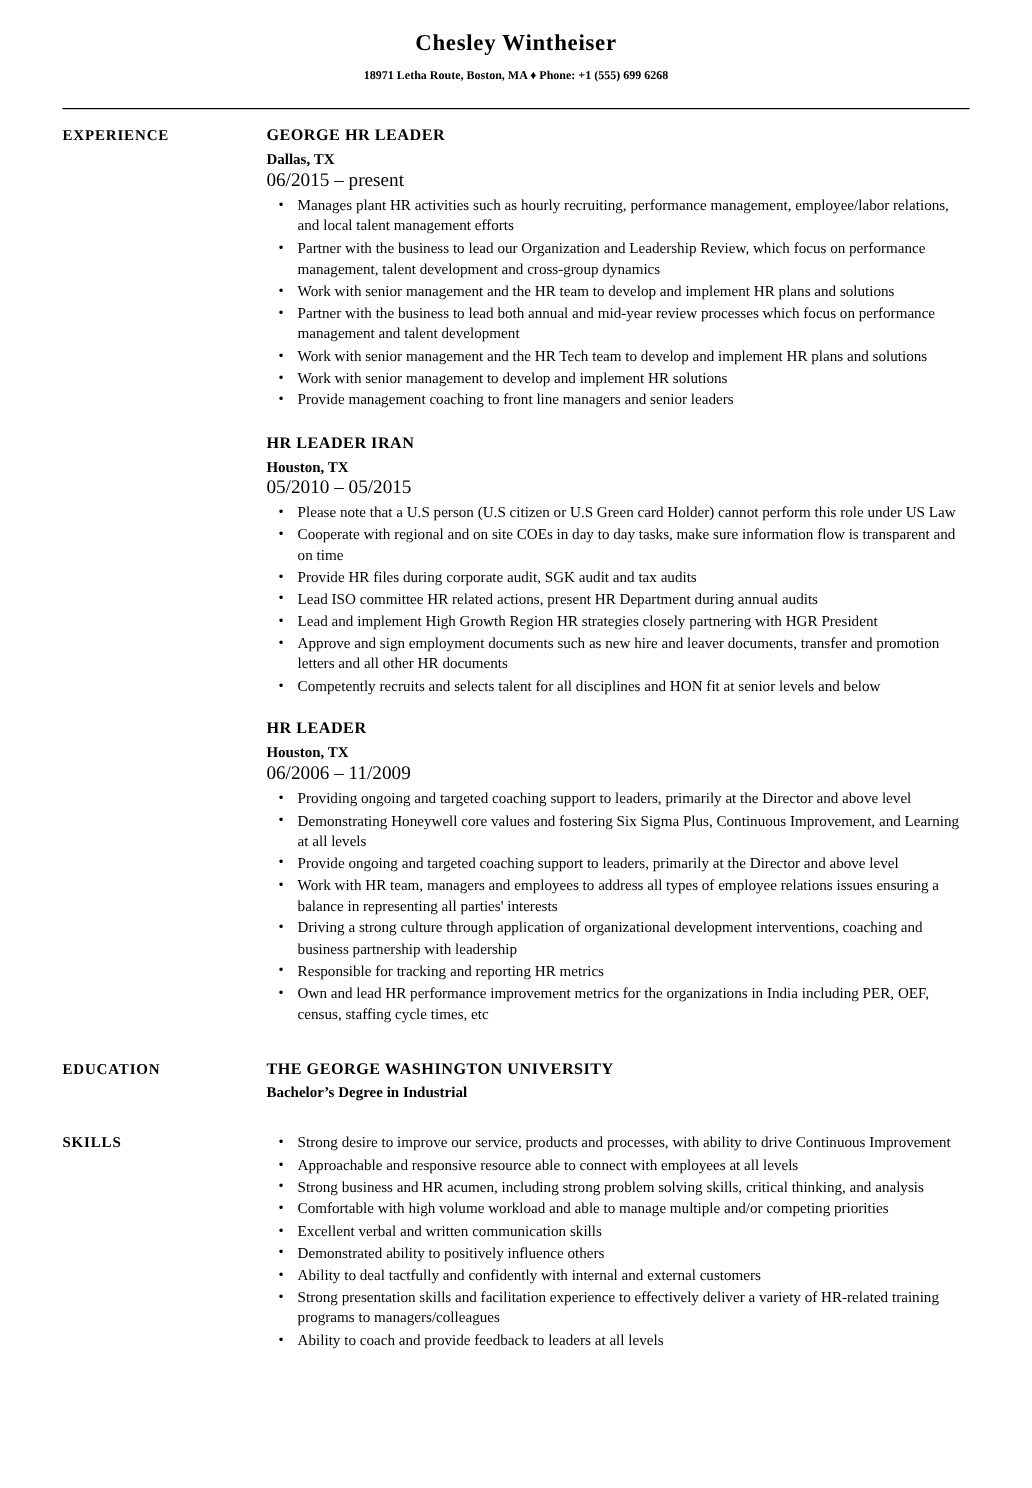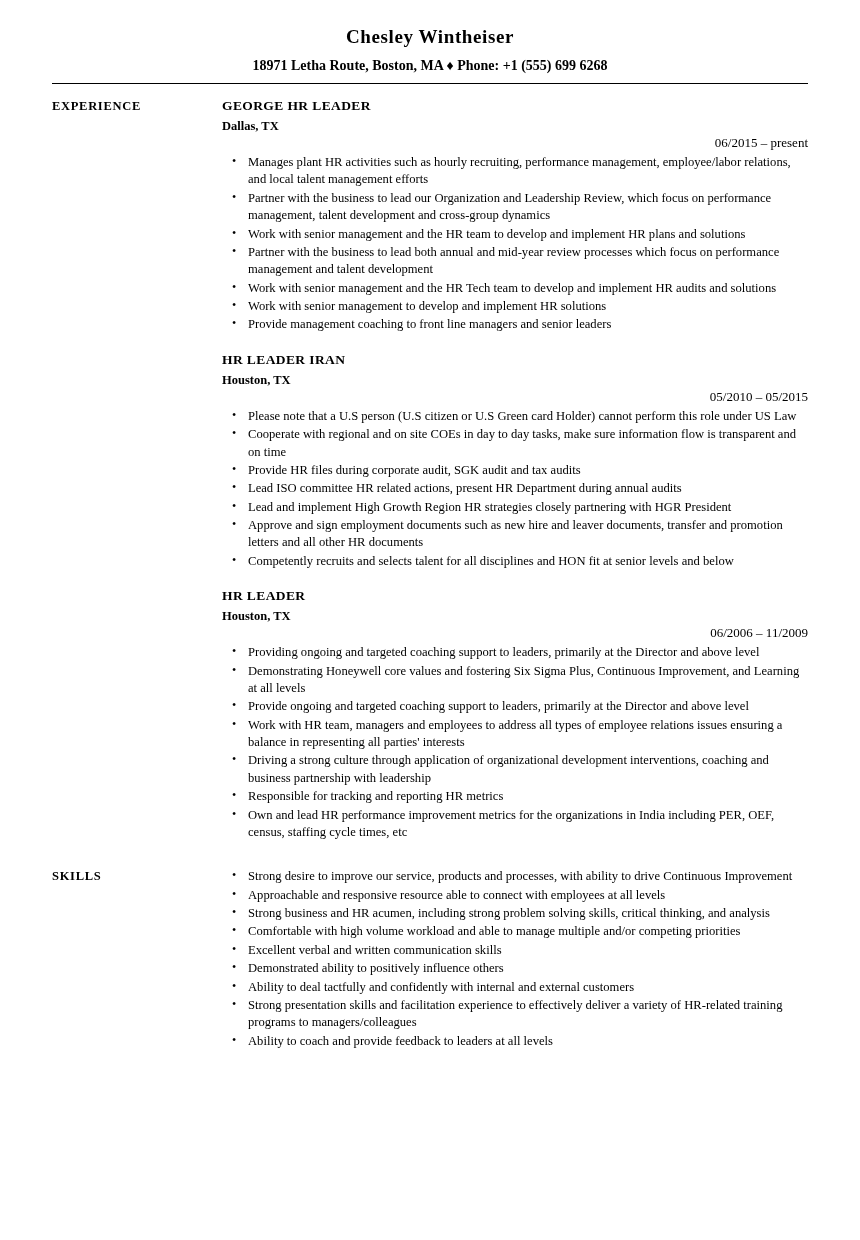--- a/index.html
+++ b/index.html
@@ -26,23 +26,23 @@
   
   .resume-name {
     text-align: center;
     font-size: 19px;
     font-weight: bold;
     letter-spacing: 0.6px;
     margin: 8px 0 10px 0;
   }
   .resume-contact {
     text-align: center;
-    font-size: 14px;
-    font-weight: bold;
-    margin-bottom: 9px;
+    font-size: 10px;
+    font-weight: bold;
+    margin-bottom: 21px;
   }
   .header-rule {
     border-bottom: 1.6px solid #000;
     margin: 0 0 14px 0;
   }
 
   
   .section {
     display: flex;
     align-items: flex-start;
@@ -75,23 +75,22 @@
     font-weight: bold;
     letter-spacing: 0.4px;
     margin-bottom: 5px;
   }
   .job-location {
     font-size: 12.5px;
     font-weight: bold;
     margin-bottom: 1px;
   }
   .job-dates {
-    font-size: 13px;
+    font-size: 16px;
     margin-bottom: 3px;
-    text-align: right;
   }
 
   ul.bullets {
     list-style: none;
     margin: 0;
     padding: 0;
   }
   ul.bullets li {
     position: relative;
     padding-left: 26px;
@@ -136,21 +135,21 @@
 
       <div class="job">
         <div class="job-title">GEORGE HR LEADER</div>
         <div class="job-location">Dallas, TX</div>
         <div class="job-dates">06/2015 – present</div>
         <ul class="bullets">
           <li>Manages plant HR activities such as hourly recruiting, performance management, employee/labor relations, and local talent management efforts</li>
           <li>Partner with the business to lead our Organization and Leadership Review, which focus on performance management, talent development and cross-group dynamics</li>
           <li>Work with senior management and the HR team to develop and implement HR plans and solutions</li>
           <li>Partner with the business to lead both annual and mid-year review processes which focus on performance management and talent development</li>
-          <li>Work with senior management and the HR Tech team to develop and implement HR audits and solutions</li>
+          <li>Work with senior management and the HR Tech team to develop and implement HR plans and solutions</li>
           <li>Work with senior management to develop and implement HR solutions</li>
           <li>Provide management coaching to front line managers and senior leaders</li>
         </ul>
       </div>
 
       <div class="job">
         <div class="job-title">HR LEADER IRAN</div>
         <div class="job-location">Houston, TX</div>
         <div class="job-dates">05/2010 – 05/2015</div>
         <ul class="bullets">
@@ -175,20 +174,27 @@
           <li>Work with HR team, managers and employees to address all types of employee relations issues ensuring a balance in representing all parties' interests</li>
           <li>Driving a strong culture through application of organizational development interventions, coaching and business partnership with leadership</li>
           <li>Responsible for tracking and reporting HR metrics</li>
           <li>Own and lead HR performance improvement metrics for the organizations in India including PER, OEF, census, staffing cycle times, etc</li>
         </ul>
       </div>
 
     </div>
   </div>
 
+  <div class="section gap-education">
+    <div class="section-label">EDUCATION</div>
+    <div class="section-body">
+      <div class="edu-school">THE GEORGE WASHINGTON UNIVERSITY</div>
+      <div class="edu-degree">Bachelor’s Degree in Industrial</div>
+    </div>
+  </div>
 
   <div class="section gap-skills">
     <div class="section-label">SKILLS</div>
     <div class="section-body">
       <ul class="bullets">
         <li>Strong desire to improve our service, products and processes, with ability to drive Continuous Improvement</li>
         <li>Approachable and responsive resource able to connect with employees at all levels</li>
         <li>Strong business and HR acumen, including strong problem solving skills, critical thinking, and analysis</li>
         <li>Comfortable with high volume workload and able to manage multiple and/or competing priorities</li>
         <li>Excellent verbal and written communication skills</li>

